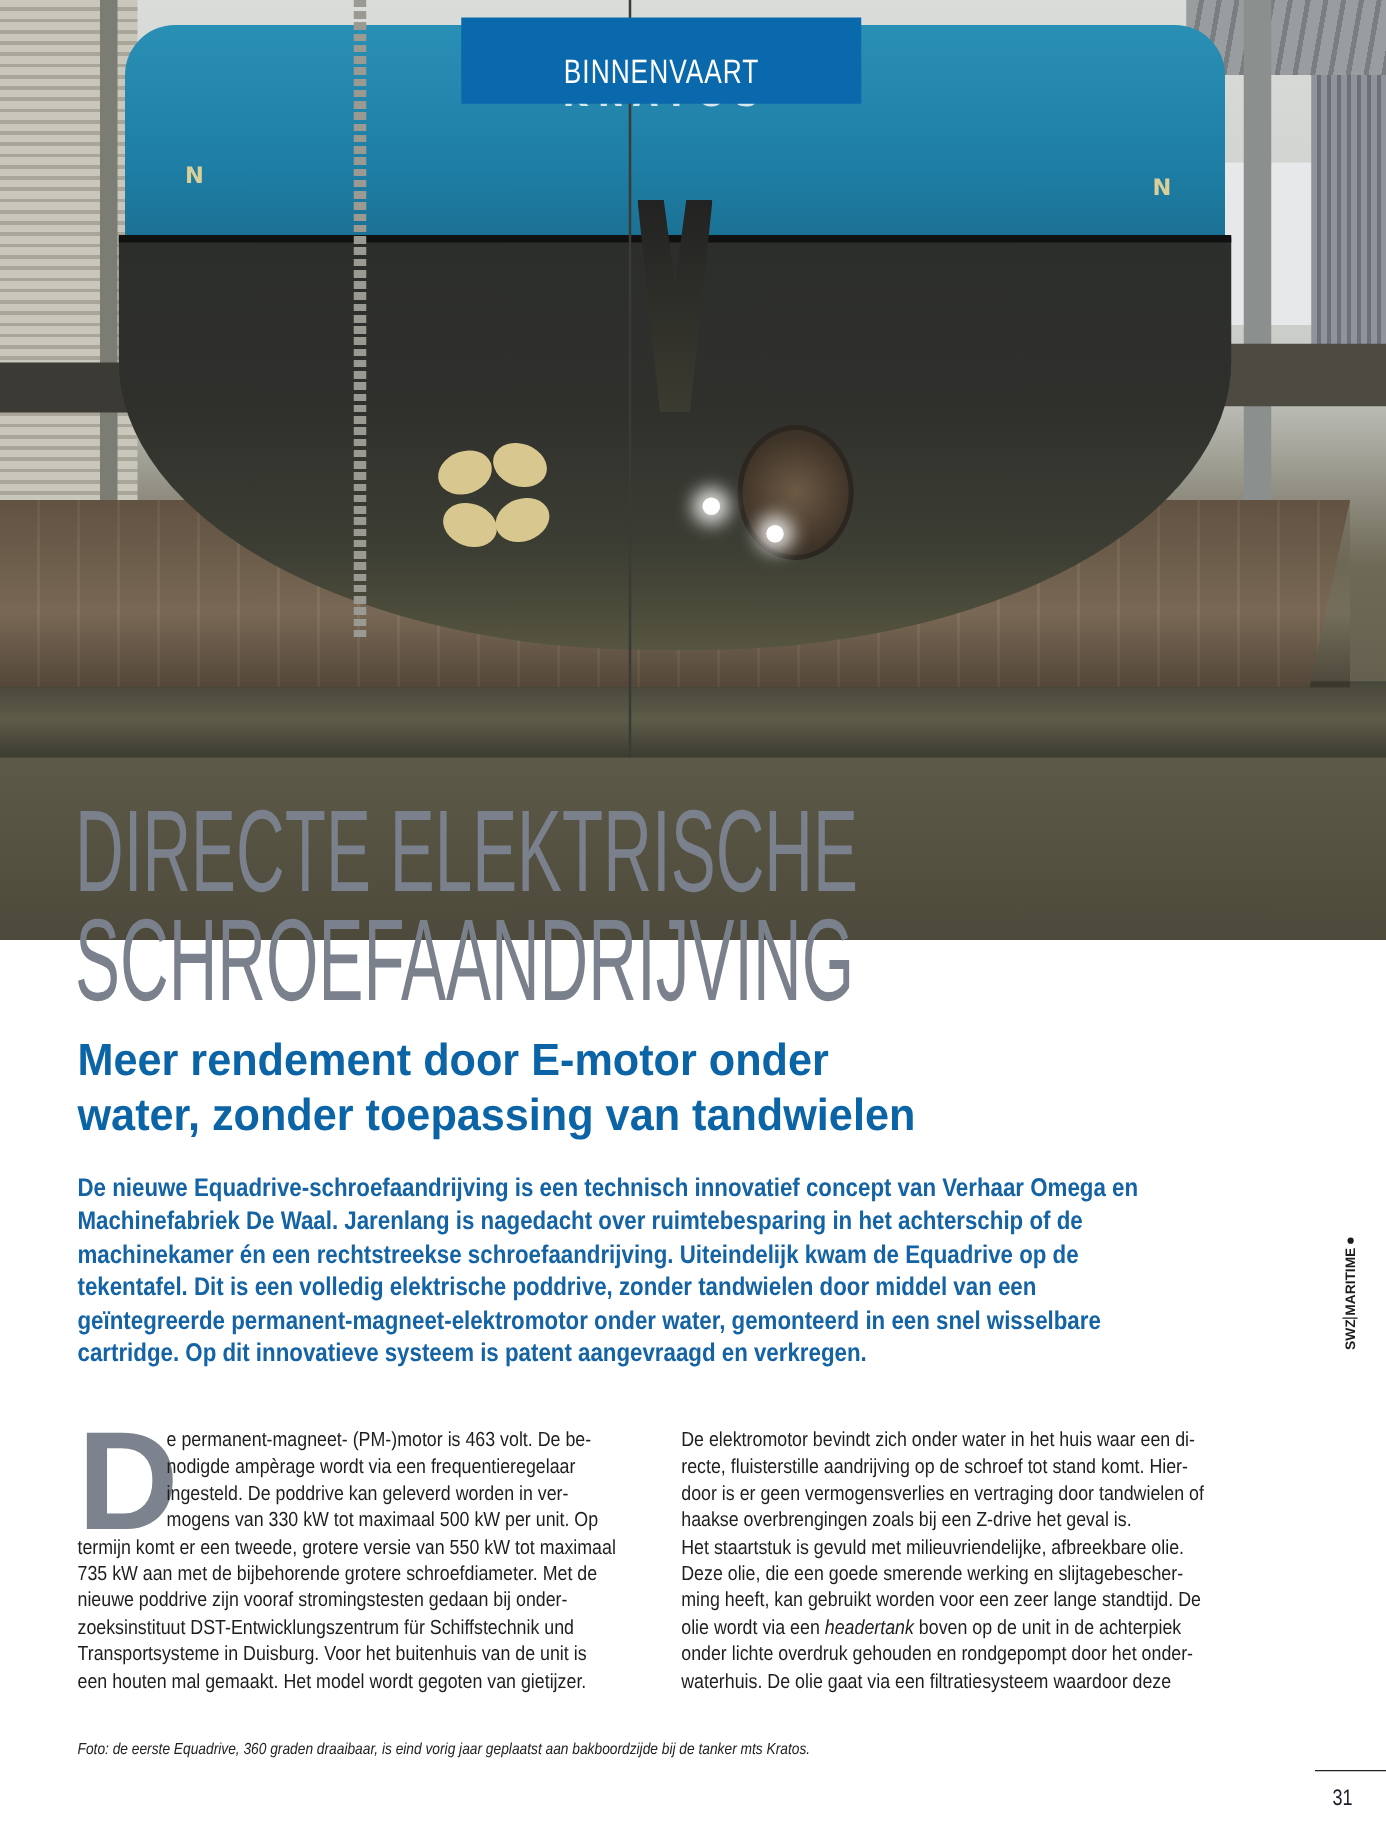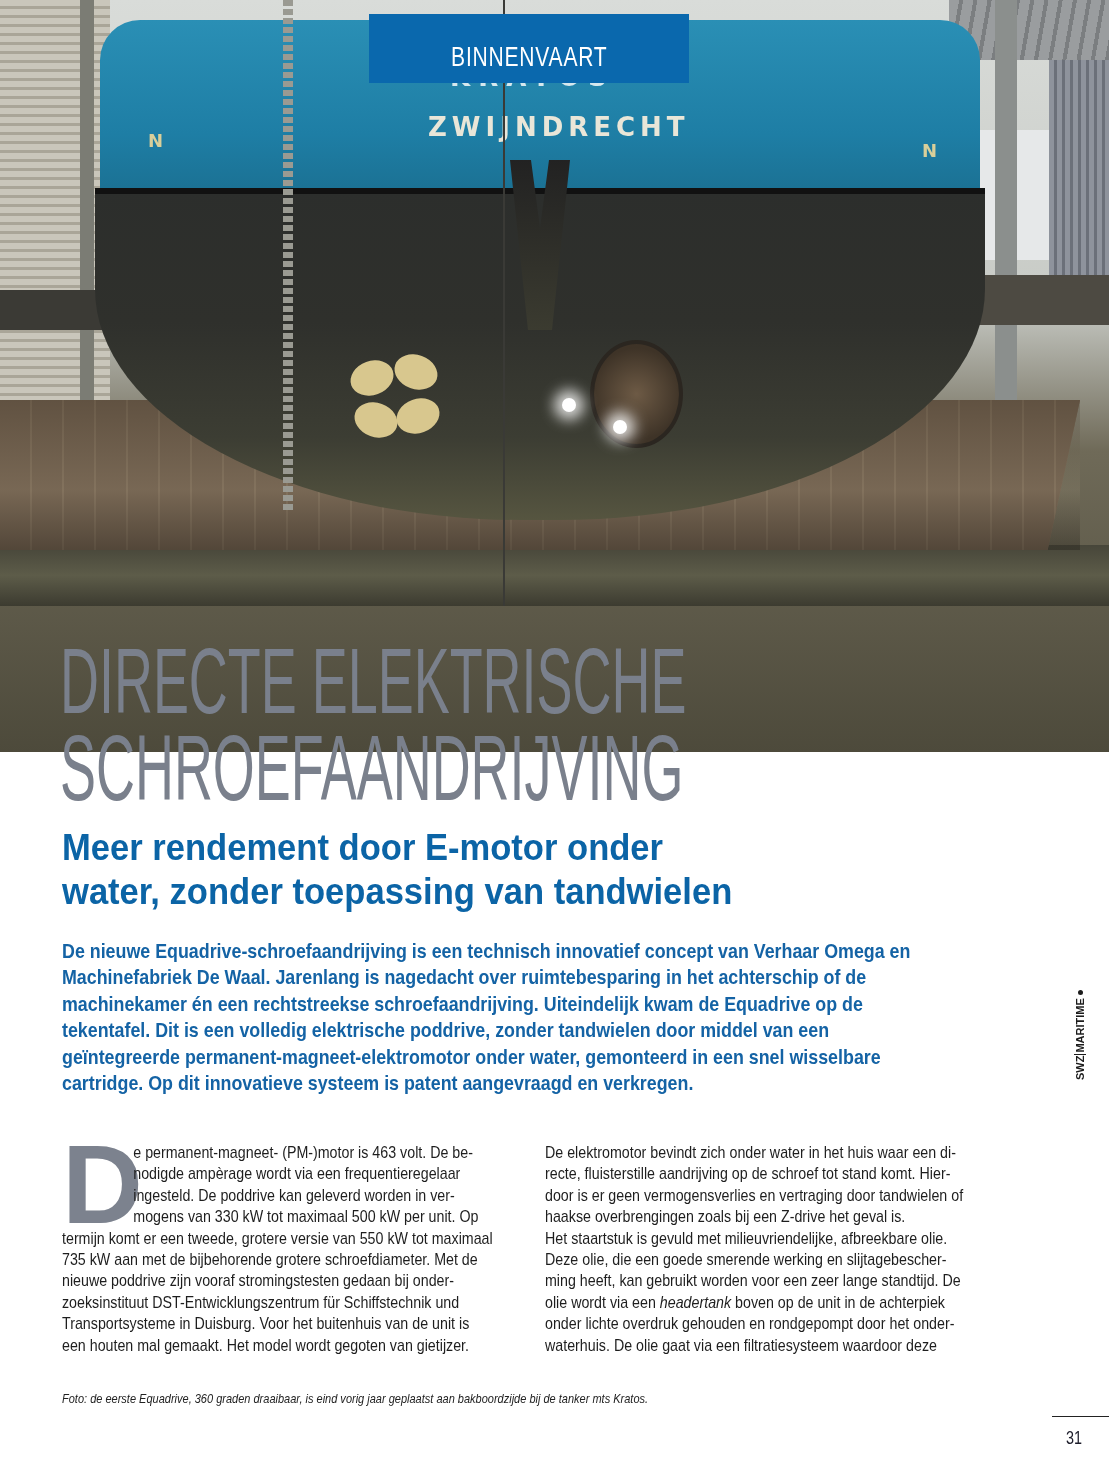--- a/index.html
+++ b/index.html
@@ -106,21 +106,20 @@
   <div class="pillar p2"></div>
   <div class="dock-left"></div>
   <div class="dock-right"></div>
   <div class="water"></div>
   <div class="platform"></div>
   <div class="platform-shade"></div>
   <div class="hull-blue"></div>
   <div class="hull-black"></div>
   <div class="hull-stripe"></div>
   <div class="ship-name-top">KRATOS</div>
-  <div class="ship-name">ZWIJNDRECHT</div>
   <div class="draft-mark l">N</div>
   <div class="draft-mark r">N</div>
   <div class="rudder"></div>
   <div class="thruster"></div>
   <div class="prop">
     <div class="blade" style="left:0;top:6px;transform:rotate(-20deg);"></div>
     <div class="blade" style="left:44px;top:0;transform:rotate(20deg);"></div>
     <div class="blade" style="left:4px;top:48px;transform:rotate(20deg);"></div>
     <div class="blade" style="left:46px;top:44px;transform:rotate(-20deg);"></div>
   </div>

